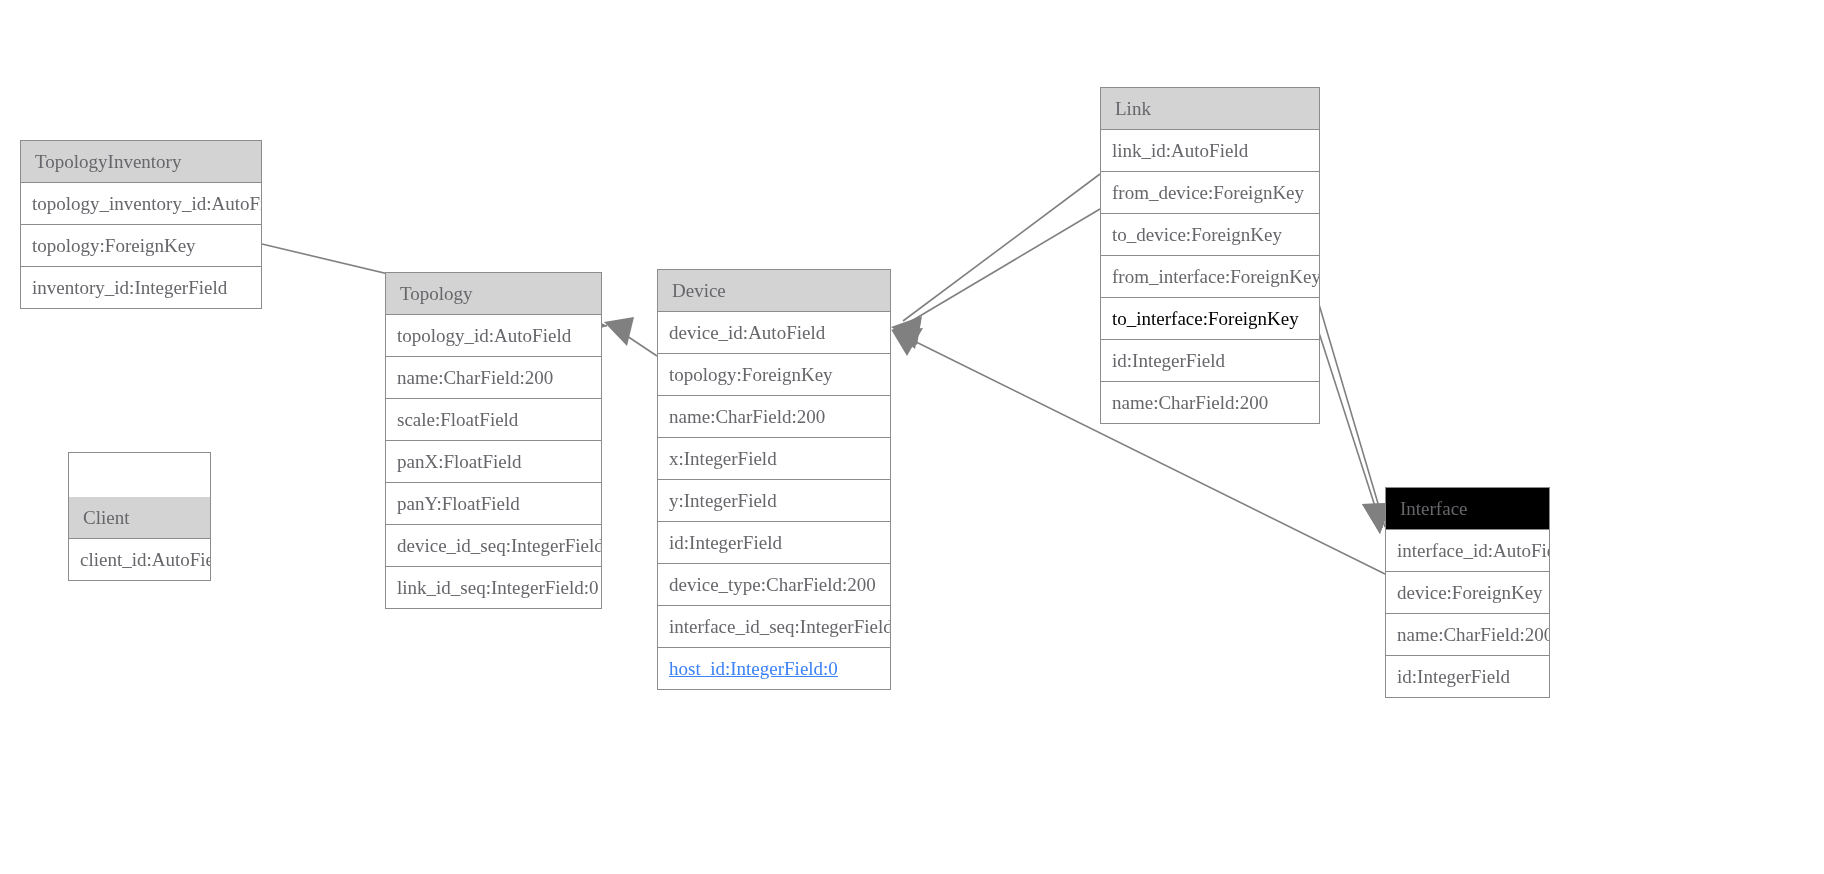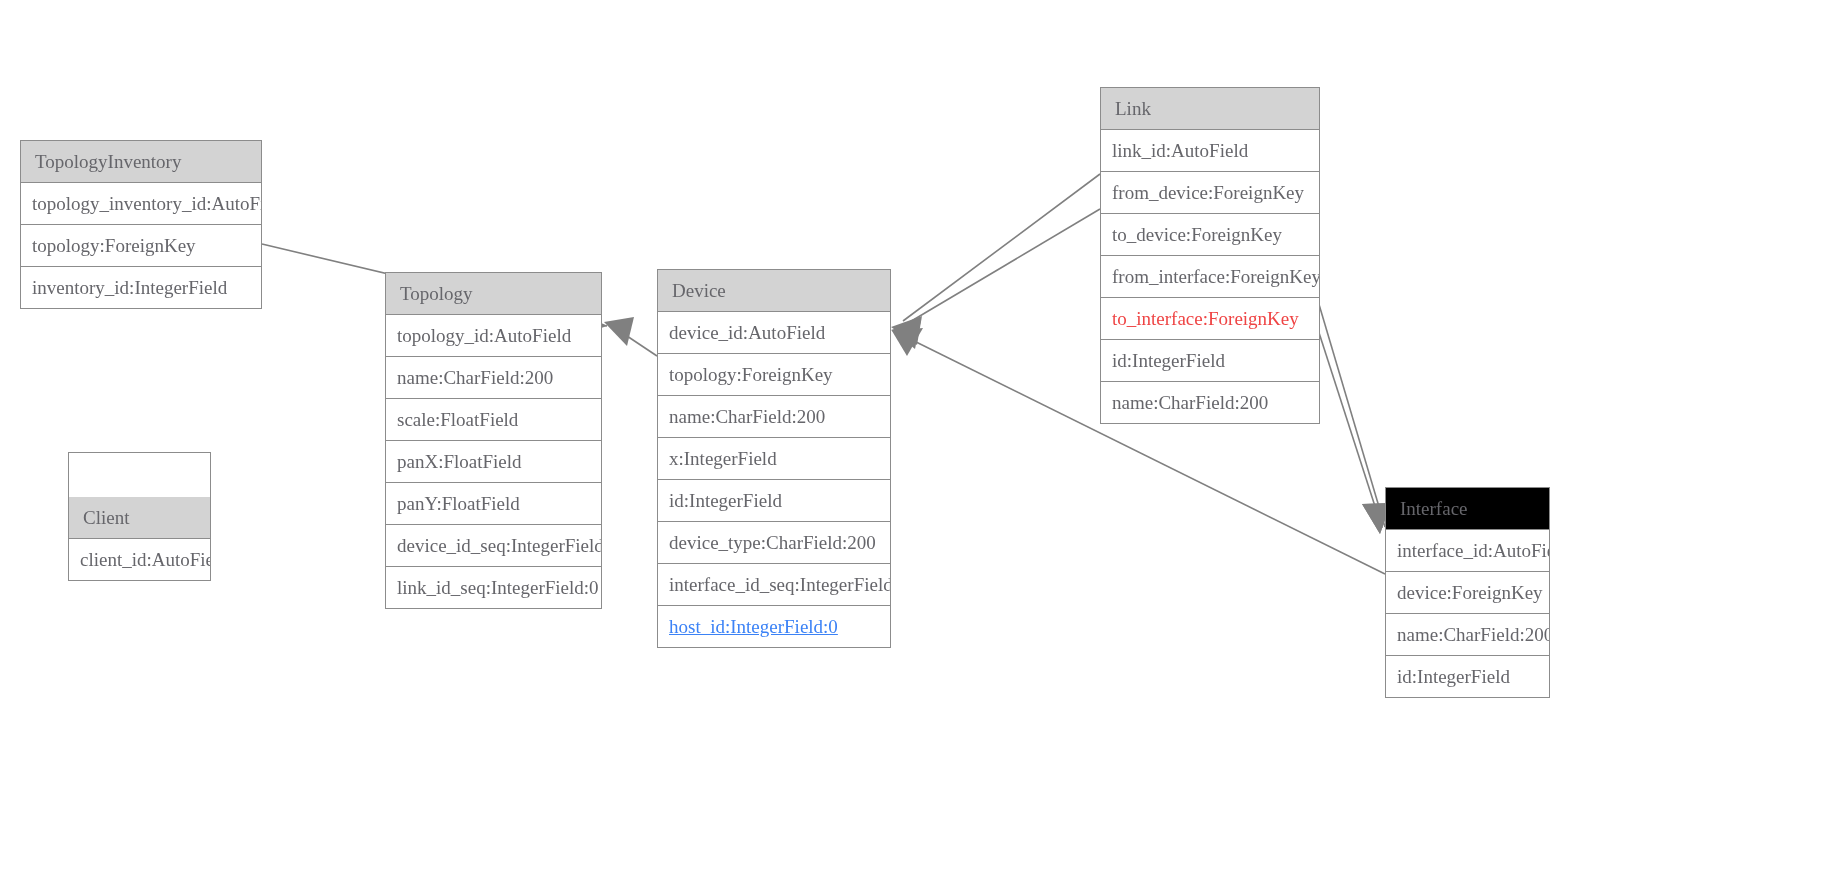--- a/index.html
+++ b/index.html
@@ -135,34 +135,35 @@
           <div class="entity-row" style="color: rgb(102, 102, 107); border-bottom-color: rgb(140, 140, 140);">link_id_seq:IntegerField:0</div>
         </div>
       </div>
       <div class="entity" style="left: 657px; top: 269px; width: 234px; border-color: rgb(140, 140, 140);">
         <div class="entity-header" style="background: rgb(211, 211, 211); color: rgb(102, 102, 107); border-bottom-color: rgb(140, 140, 140);">Device</div>
         <div class="entity-rows">
           <div class="entity-row" style="color: rgb(102, 102, 107); border-bottom-color: rgb(140, 140, 140);">device_id:AutoField</div>
           <div class="entity-row" style="color: rgb(102, 102, 107); border-bottom-color: rgb(140, 140, 140);">topology:ForeignKey</div>
           <div class="entity-row" style="color: rgb(102, 102, 107); border-bottom-color: rgb(140, 140, 140);">name:CharField:200</div>
           <div class="entity-row" style="color: rgb(102, 102, 107); border-bottom-color: rgb(140, 140, 140);">x:IntegerField</div>
+          <div class="entity-row" style="color: rgb(102, 102, 107); border-bottom-color: rgb(140, 140, 140);">y:IntegerField</div>
           <div class="entity-row" style="color: rgb(102, 102, 107); border-bottom-color: rgb(140, 140, 140);">id:IntegerField</div>
           <div class="entity-row" style="color: rgb(102, 102, 107); border-bottom-color: rgb(140, 140, 140);">device_type:CharField:200</div>
           <div class="entity-row" style="color: rgb(102, 102, 107); border-bottom-color: rgb(140, 140, 140);">interface_id_seq:IntegerField:0</div>
           <div class="entity-row" style="color: #3b82f6; border-bottom-color: rgb(140, 140, 140); text-decoration: underline;">host_id:IntegerField:0</div>
         </div>
       </div>
       <div class="entity" style="left: 1100px; top: 87px; width: 220px; border-color: rgb(140, 140, 140);">
         <div class="entity-header" style="background: rgb(211, 211, 211); color: rgb(102, 102, 107); border-bottom-color: rgb(140, 140, 140);">Link</div>
         <div class="entity-rows">
           <div class="entity-row" style="color: rgb(102, 102, 107); border-bottom-color: rgb(140, 140, 140);">link_id:AutoField</div>
           <div class="entity-row" style="color: rgb(102, 102, 107); border-bottom-color: rgb(140, 140, 140);">from_device:ForeignKey</div>
           <div class="entity-row" style="color: rgb(102, 102, 107); border-bottom-color: rgb(140, 140, 140);">to_device:ForeignKey</div>
           <div class="entity-row" style="color: rgb(102, 102, 107); border-bottom-color: rgb(140, 140, 140);">from_interface:ForeignKey</div>
-          <div class="entity-row" style="color: #ef4444; border-bottom-color: rgb(140, 140, 140);">to_interface:ForeignKey</div>
+          <div class="entity-row" style="color: #000000; border-bottom-color: rgb(140, 140, 140);">to_interface:ForeignKey</div>
           <div class="entity-row" style="color: rgb(102, 102, 107); border-bottom-color: rgb(140, 140, 140);">id:IntegerField</div>
           <div class="entity-row" style="color: rgb(102, 102, 107); border-bottom-color: rgb(140, 140, 140);">name:CharField:200</div>
         </div>
       </div>
       <div class="entity" style="left: 1385px; top: 487px; width: 165px; border-color: rgb(140, 140, 140);">
         <div class="entity-header" style="background: #000000; color: rgb(102, 102, 107); border-bottom-color: rgb(140, 140, 140);">Interface</div>
         <div class="entity-rows">
           <div class="entity-row" style="color: rgb(102, 102, 107); border-bottom-color: rgb(140, 140, 140);">interface_id:AutoField</div>
           <div class="entity-row" style="color: rgb(102, 102, 107); border-bottom-color: rgb(140, 140, 140);">device:ForeignKey</div>
           <div class="entity-row" style="color: rgb(102, 102, 107); border-bottom-color: rgb(140, 140, 140);">name:CharField:200</div>

